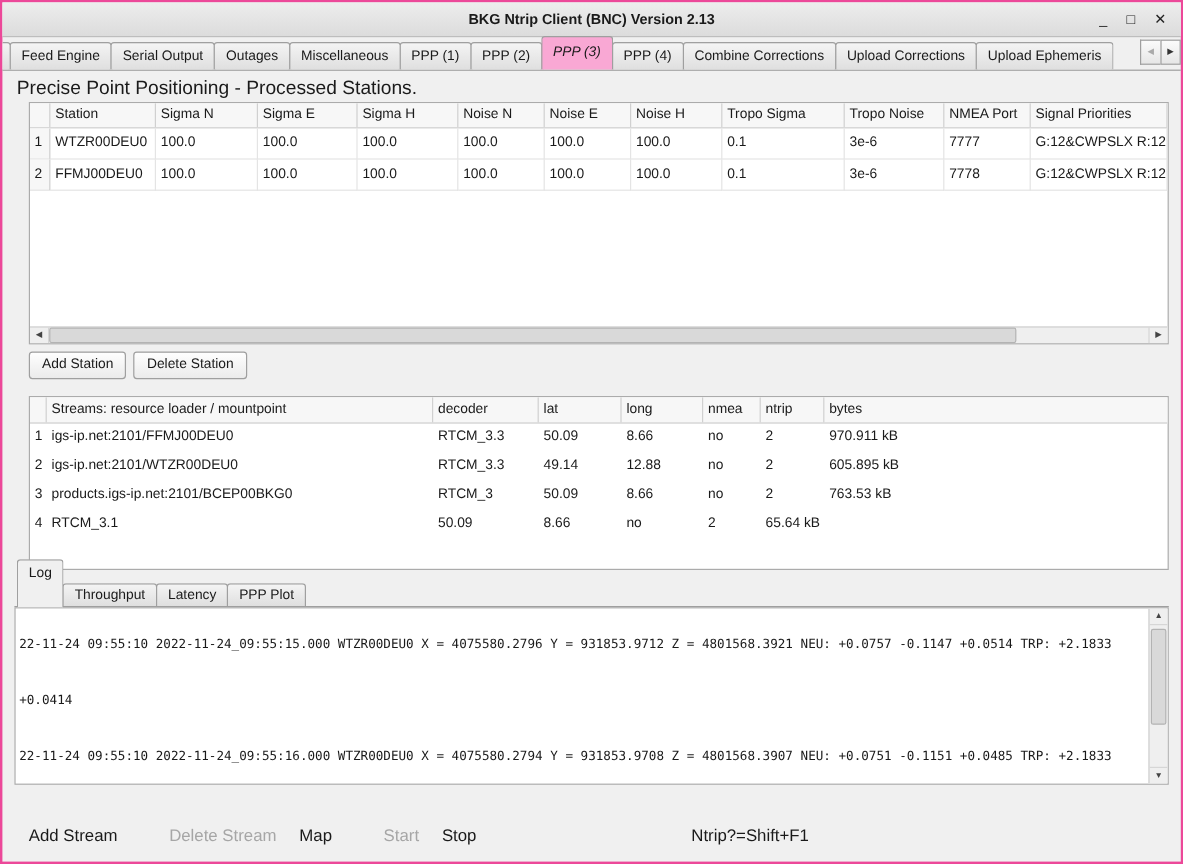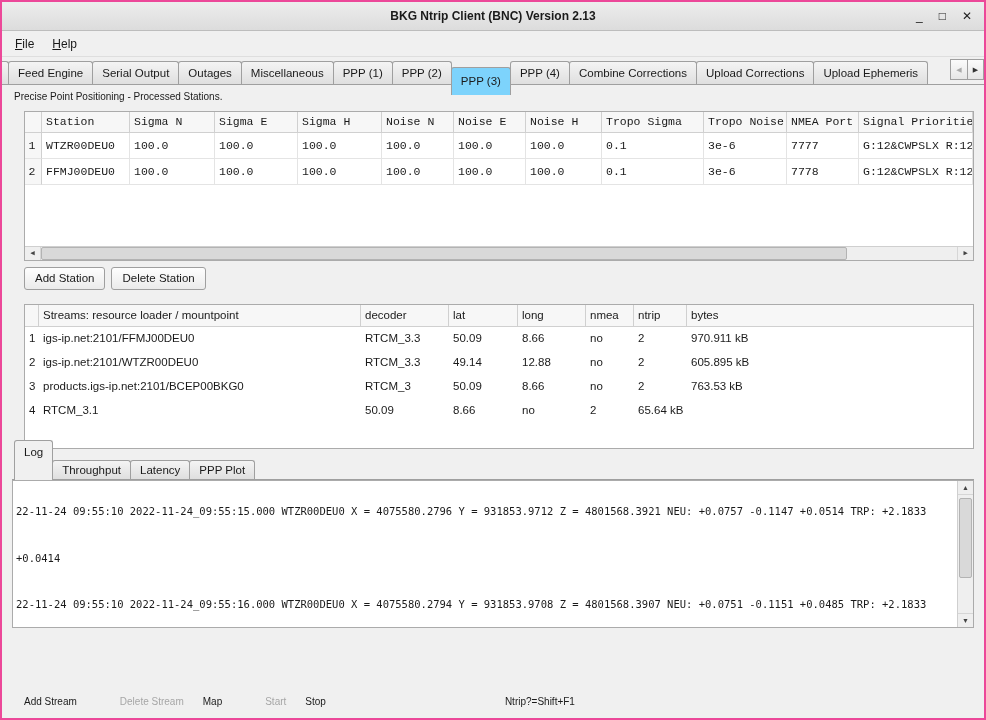--- a/index.html
+++ b/index.html
@@ -21,37 +21,37 @@
     border-bottom:1px solid #dedede; }
   .menu-item { padding:4px 9px; }
   .menu-item::first-letter { text-decoration:underline; }
 
   
   .tabbar { height:28px; flex:none; display:flex; align-items:flex-end;
     border-bottom:1px solid #9f9f9f; position:relative; }
   .tab { height:23px; line-height:22px; padding:0 9px; font-size:11.5px; white-space:nowrap;
     background:linear-gradient(#f4f4f4,#dfdfdf); border:1px solid #9f9f9f; border-bottom:none;
     border-radius:3px 3px 0 0; margin-right:-1px; color:#1a1a1a; }
-  .tab.selected { height:28px; line-height:26px; background:#7dd3fc; position:relative;
-    top:11px; z-index:2; }
+  .tab.selected { height:28px; line-height:26px; background:#f9a8d4; position:relative;
+    top:0; z-index:2;font-style:italic; }
   .tab-sliver { width:7px; height:23px; background:linear-gradient(#f4f4f4,#dfdfdf);
     border:1px solid #9f9f9f; border-bottom:none; border-left:none; border-radius:0 3px 0 0; margin-right:-1px; }
   .tab-scroll { margin-left:auto; display:flex; align-self:center; margin-bottom:2px; }
   .tab-scroll .sbtn { width:17px; height:21px; border:1px solid #9f9f9f; background:linear-gradient(#fbfbfb,#e6e6e6);
     font-size:7px; text-align:center; line-height:20px; color:#333; }
   .tab-scroll .sbtn.first { border-right:none; }
   .tab-scroll .sbtn.dis { color:#aaa; }
 
   
   .content { flex:1; padding:0 10px; overflow:hidden; display:flex; flex-direction:column; }
-  .caption { margin:6px 0 6px 2px; font-size:10px; height:14px; }
-
-  
-  .sta-table { margin-left:12px; height:150px; flex:none; background:#fff;
-    border:1px solid #ababab; position:relative; overflow:hidden;font-family:Liberation Mono, monospace; }
+  .caption { margin:6px 0 6px 2px; font-size:16px; height:14px; }
+
+  
+  .sta-table { margin-left:12px; height:202px; flex:none; background:#fff;
+    border:1px solid #ababab; position:relative; overflow:hidden; }
   .sta-grid { display:grid; grid-template-columns:17px 88px 85px 83px 84px 72px 72px 76px 102px 83px 72px minmax(0,1fr); }
   .sta-head { height:21px; background:#f7f7f7; border-bottom:1px solid #d0d0d0; }
   .sta-head > div { border-right:1px solid #d0d0d0; padding:3px 4px 0; font-size:11.5px;
     white-space:nowrap; overflow:hidden; }
   .sta-row { height:26px; }
   .sta-row > div { border-right:1px solid #e4e4e4; border-bottom:1px solid #e4e4e4;
     padding:6px 4px 0; font-size:11.5px; white-space:nowrap; overflow:hidden; }
   .sta-row .gutter { background:#f7f7f7; border-right:1px solid #d0d0d0; text-align:center; padding-left:0; padding-right:2px; }
 
   
@@ -98,44 +98,40 @@
   .log-text .line:first-child { margin-top:-8px; }
   .vscroll { position:absolute; top:0; right:0; bottom:0; width:16px; background:#efefef;
     border-left:1px solid #cfcfcf; }
   .vscroll .arr { height:14px; font-size:7px; line-height:14px; text-align:center; color:#444; }
   .vscroll .arr.u { border-bottom:1px solid #d6d6d6; }
   .vscroll .arr.d { position:absolute; bottom:0; left:0; right:0; border-top:1px solid #d6d6d6; }
   .vscroll .thumb { position:absolute; top:17px; left:1px; right:1px; height:55%;
     background:#d9d9d9; border:1px solid #b3b3b3; border-radius:2px; }
 
   
-  .statusbar { margin-top:auto; height:30px; flex:none; display:flex; align-items:center;
-    padding:0 12px 4px; font-size:10px; }
+  .statusbar { margin-top:auto; height:30px; flex:none; display:flex; 
+    padding:0 12px 4px; font-size:14px; }
   .statusbar .sb-item { margin-right:19px; }
   .statusbar .disabled { color:#a6a6a6;margin-left:24px; }
   .statusbar .help { margin-left:160px; }
 </style>
 </head>
 <body>
 
 <div class="window">
 
   <div class="titlebar">
     <span>BKG Ntrip Client (BNC) Version 2.13</span>
     <div class="win-controls">
       <span>_</span>
       <span>□</span>
       <span>✕</span>
     </div>
   </div>
 
-  <div class="menubar">
-    <span class="menu-item">File</span>
-    <span class="menu-item">Help</span>
-  </div>
 
   <div class="tabbar">
     <span class="tab-sliver"></span>
     <span class="tab">Feed Engine</span>
     <span class="tab">Serial Output</span>
     <span class="tab">Outages</span>
     <span class="tab">Miscellaneous</span>
     <span class="tab">PPP (1)</span>
     <span class="tab">PPP (2)</span>
     <span class="tab selected">PPP (3)</span>

